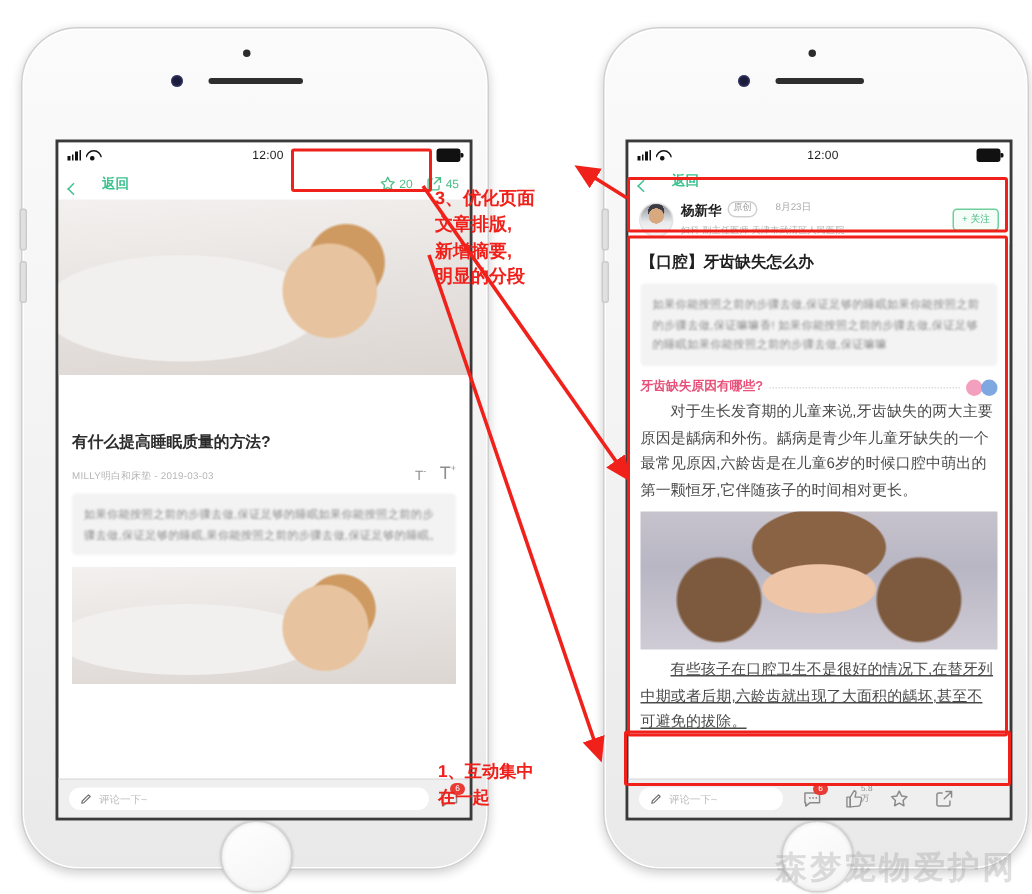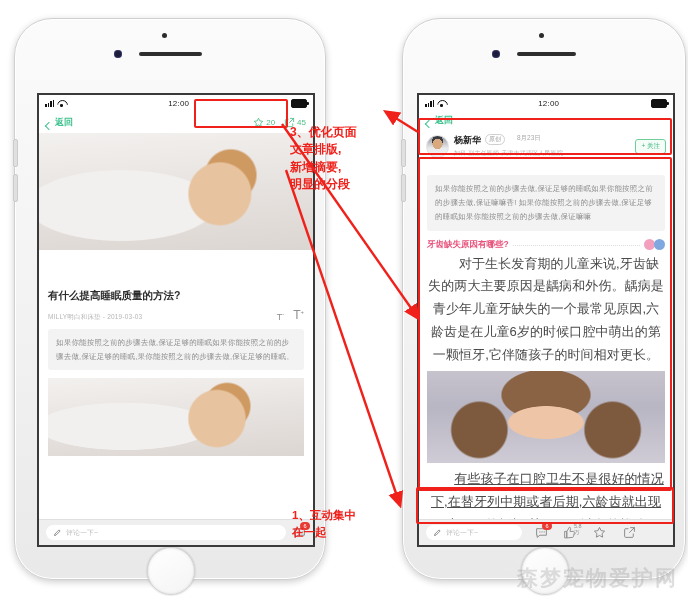--- a/index.html
+++ b/index.html
@@ -49,21 +49,21 @@
   .bars i:nth-child(3){height:5.5px;}
   .bars i:nth-child(4){height:7px;}
   .wifi{position:relative;width:9px;height:7px;}
   .wifi::before{content:"";position:absolute;left:0;top:0;width:9px;height:9px;
     border:1.6px solid #111;border-radius:50%;clip-path:polygon(0 0,100% 0,100% 48%,0 48%);}
   .wifi::after{content:"";position:absolute;left:3px;top:4.6px;width:2.6px;height:2.6px;background:#111;border-radius:50%;}
   .batt{width:14px;height:7px;border:1px solid #111;border-radius:2px;position:relative;background:#111;}
   .batt::after{content:"";position:absolute;right:-3px;top:2px;width:1.6px;height:3px;background:#111;border-radius:0 1px 1px 0;}
 
   .navbar{height:22px;display:flex;align-items:center;justify-content:space-between;padding:0 7px;background:#fff;}
-  .back{display:flex;align-items:flex-end;gap:3px;color:#3ec28f;font-size:9px;font-weight:bold;}
+  .back{display:flex;align-items:flex-end;gap:16px;color:#3ec28f;font-size:9px;font-weight:bold;}
   .chev{width:5px;height:5px;border-left:1.6px solid #3ec28f;border-bottom:1.6px solid #3ec28f;transform:rotate(45deg);}
 
   .nav-actions{display:flex;align-items:center;gap:9px;}
   .act{display:flex;align-items:center;gap:2px;color:#4cbf86;font-size:8px;}
   .act .num{color:#4cbf86;font-size:8px;}
 
   svg.ic{display:block;}
 
   
   .photo{position:relative;overflow:hidden;background:#ded9d6;}
@@ -119,21 +119,21 @@
 
   
   .art2{padding:6px 8px 0;}
   .art2-title{font-size:10.5px;font-weight:bold;color:#1f1f1f;line-height:1.3;}
   .sec-head-row{display:flex;align-items:center;gap:4px;margin:8px 0 2px;}
   .sec-head{font-size:8.5px;font-weight:bold;color:#e8517a;white-space:nowrap;}
   .dots{flex:1;height:1px;border-bottom:1px dotted #ddd;}
   .circ{width:11px;height:11px;border-radius:50%;flex:none;}
   .circ.pink{background:#f2a0bd;margin-right:-5px;}
   .circ.blue{background:#7fa8e0;}
-  .body-p{font-size:13px;line-height:1.75;color:#4a4a4a;text-indent:2em;letter-spacing:.1px;text-align:center;}
+  .body-p{font-size:10px;line-height:1.75;color:#4a4a4a;text-indent:2em;letter-spacing:.1px;}
 
   
   .bottombar{position:absolute;left:0;bottom:0;width:100%;height:26px;background:#efefef;
     border-top:1px solid #e0e0e0;display:flex;align-items:center;gap:7px;padding:0 7px;box-sizing:border-box;}
   .cmt-input{flex:1;height:15px;background:#fff;border-radius:8px;display:flex;align-items:center;gap:4px;padding:0 7px;}
   .cmt-ph{font-size:7px;color:#bdbdbd;}
   .badge-wrap{position:relative;flex:none;}
   .badge{position:absolute;top:-4px;right:-4px;background:#e83b33;color:#fff;font-size:5.5px;
     min-width:8px;height:8px;border-radius:5px;display:flex;align-items:center;justify-content:center;padding:0 1px;}
   .like-wrap{position:relative;flex:none;}
@@ -278,20 +278,21 @@
             <span class="author-name">杨新华</span>
             <span class="orig-badge">原创</span>
             <span class="date">8月23日</span>
           </div>
           <div class="author-line2">妇科  副主任医师   天津市武清区人民医院</div>
         </div>
         <div class="follow-btn">+ 关注</div>
       </div>
 
       <div class="art2">
+        <div class="art2-title">【口腔】牙齿缺失怎么办</div>
         <div class="summary blurry" style="margin-top:6px;">如果你能按照之前的步骤去做,保证足够的睡眠如果你能按照之前的步骤去做,保证嘛嘛香! 如果你能按照之前的步骤去做,保证足够的睡眠如果你能按照之前的步骤去做,保证嘛嘛</div>
 
         <div class="sec-head-row">
           <span class="sec-head">牙齿缺失原因有哪些?</span>
           <span class="dots"></span>
           <span class="circ pink"></span>
           <span class="circ blue"></span>
         </div>
 
         <div class="body-p">对于生长发育期的儿童来说,牙齿缺失的两大主要原因是龋病和外伤。龋病是青少年儿童牙缺失的一个最常见原因,六龄齿是在儿童6岁的时候口腔中萌出的第一颗恒牙,它伴随孩子的时间相对更长。</div>

